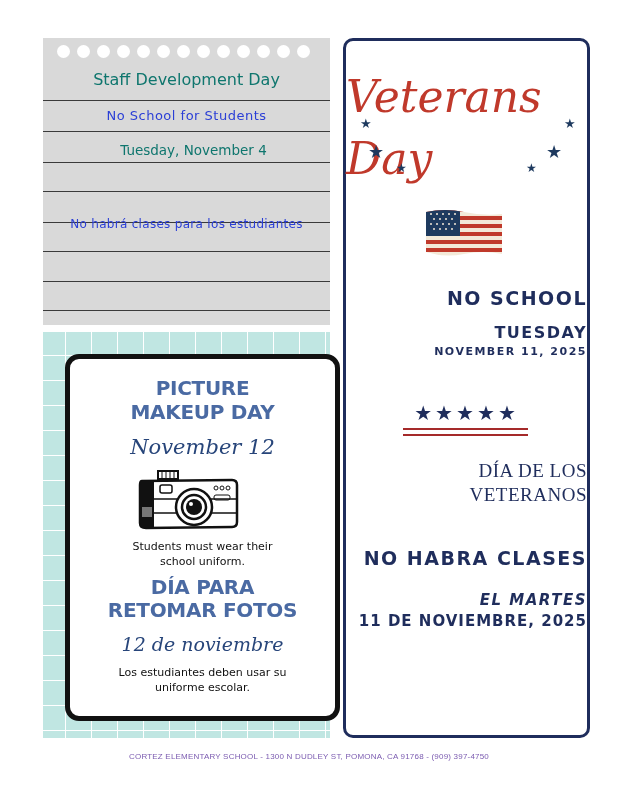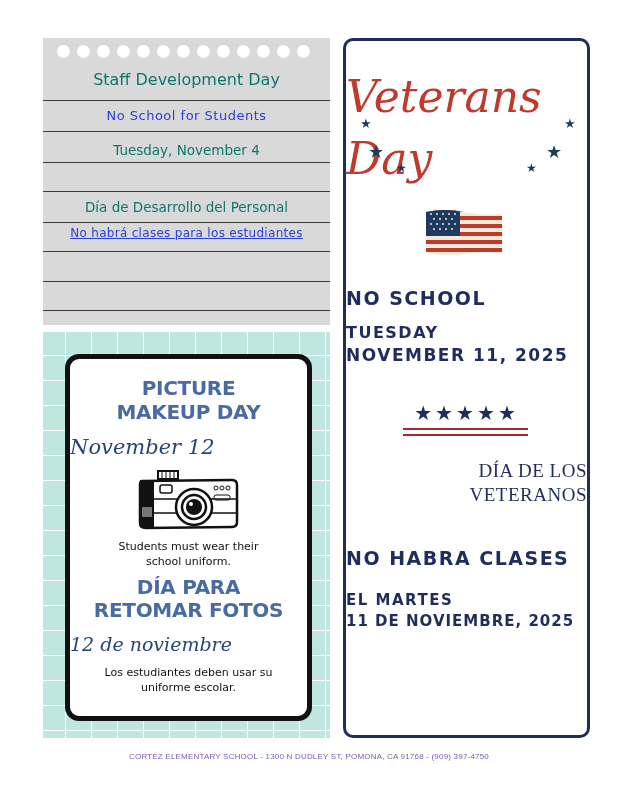--- a/index.html
+++ b/index.html
@@ -6,38 +6,38 @@
   body { width:618px; height:800px; background:#ffffff; position:relative; overflow:hidden; font-family:"Liberation Sans", sans-serif; }
 
   
   .notebook { position:absolute; left:43px; top:38px; width:287px; height:287px; background:#d9d9d9; }
   .holes { position:absolute; left:14px; top:7px; display:flex; gap:7px; }
   .hole { width:13px; height:13px; border-radius:50%; background:#ffffff; }
   .nb-line { position:absolute; left:0; width:287px; height:0; border-top:1.5px solid #3a3a3a; }
   .nb-text { position:absolute; left:0; width:287px; text-align:center; font-family:"DejaVu Sans", sans-serif; color:#0f766e; }
   .nb-title { top:32px; font-size:16px; }
   .nb-blue { color:#2b3fd6; font-size:13px; letter-spacing:0.5px; }
-  .nb-black { font-size:13.5px; }
+  .nb-black { font-size:13.5px;padding-left:7px; }
 
   
   .grid-panel { position:absolute; left:43px; top:332px; width:287px; height:406px; background-color:#c0e6e2;
     background-image: linear-gradient(#ffffff 1.5px, transparent 1.5px), linear-gradient(90deg, #ffffff 1.5px, transparent 1.5px);
     background-size:26px 25px; background-position:-4px -2px; }
-  .photo-card { position:absolute; left:22px; top:22px; width:237px; height:357px; background:#ffffff; border:5px solid #111; border-radius:14px; }
+  .photo-card { position:absolute; left:22px; top:22px; width:237px; height:357px; background:#ffffff; border:5px solid #111; border-radius:14px;padding-left:28px; }
   .pc-head { position:absolute; left:0; width:100%; text-align:center; font-family:"DejaVu Sans", sans-serif; font-weight:bold; color:#4a6aa3; font-size:20px; line-height:22px; letter-spacing:-0.3px; }
-  .pc-script { position:absolute; left:0; width:100%; text-align:left; font-family:"DejaVu Serif", serif; font-style:italic; color:#27457a; font-size:21px; }
+  .pc-script { position:absolute; left:0; width:100%; text-align:center; font-family:"DejaVu Serif", serif; font-style:italic; color:#27457a; font-size:21px; }
   .pc-small { position:absolute; left:0; width:100%; text-align:center; font-family:"DejaVu Sans", sans-serif; font-size:11px; line-height:15px; color:#111; }
   .camera { position:absolute; left:68px; top:110px; }
 
   
   .vet-card { position:absolute; left:343px; top:38px; width:241px; height:694px; border:3px solid #1f2d5c; border-radius:10px; background:#fff; }
   .vet-title { position:absolute; left:0; width:100%; font-family:"DejaVu Serif", serif; font-style:italic; color:#c0392b; }
   .vet-star { position:absolute; color:#1e3a5f; }
   .flag { position:absolute; left:80px; top:167px; }
-  .vet-bold { position:absolute; left:0; width:100%; text-align:left; font-family:"DejaVu Sans", sans-serif; font-weight:bold; color:#1f2d5c; letter-spacing:1.5px; }
+  .vet-bold { position:absolute; left:0; width:100%; text-align:right; font-family:"DejaVu Sans", sans-serif; font-weight:bold; color:#1f2d5c; letter-spacing:1.5px; }
   .vet-serif { position:absolute; left:0; width:100%; text-align:right; font-family:"Liberation Serif", serif; color:#1f2d5c; font-size:19px; line-height:24px; letter-spacing:0.5px; }
   .star-row { position:absolute; left:0; width:100%; text-align:center; color:#1f2d5c; font-size:20px; letter-spacing:3px; top:360px; }
   .red-line { position:absolute; left:57px; width:125px; height:2px; background:#a52a2a; }
 
   .footer { position:absolute; left:0; top:752px; width:618px; text-align:center; font-family:"Liberation Sans", sans-serif; font-size:8px; color:#7b5bb0; letter-spacing:0.2px; }
 </style>
 </head>
 <body>
 
 <div class="notebook">
@@ -56,23 +56,22 @@
     <div class="hole"></div>
     <div class="hole"></div>
   </div>
   <div class="nb-text nb-title">Staff Development Day</div>
   <div class="nb-line" style="top:62px"></div>
   <div class="nb-text nb-blue" style="top:70px">No School for Students</div>
   <div class="nb-line" style="top:93px"></div>
   <div class="nb-text nb-black" style="top:104px">Tuesday, November 4</div>
   <div class="nb-line" style="top:124px"></div>
   <div class="nb-line" style="top:153px"></div>
-  <div class="nb-text nb-black" style="top:161px">Día de Desarrollo del Personal</div>
   <div class="nb-line" style="top:184px"></div>
-  <div class="nb-text nb-blue" style="top:188px; font-size:12px; letter-spacing:0.3px;text-decoration:underline;">No habrá clases para los estudiantes</div>
+  <div class="nb-text nb-blue" style="top:179px; font-size:12px; letter-spacing:0.3px;">No habrá clases para los estudiantes</div>
   <div class="nb-line" style="top:213px"></div>
   <div class="nb-line" style="top:243px"></div>
   <div class="nb-line" style="top:272px"></div>
 </div>
 
 <div class="grid-panel">
   <div class="photo-card">
     <div class="pc-head" style="top:18px">PICTURE</div>
     <div class="pc-head" style="top:42px">MAKEUP DAY</div>
     <div class="pc-script" style="top:76px">November 12</div>
@@ -148,24 +147,24 @@
           <circle cx="29" cy="16" r="1"></circle>
         <circle cx="8" cy="21" r="1"></circle>
           <circle cx="14" cy="21" r="1"></circle>
           <circle cx="20" cy="21" r="1"></circle>
           <circle cx="26" cy="21" r="1"></circle>
       </g>
     </g>
   </svg>
   <div class="vet-bold" style="top:246px; font-size:19px;">NO SCHOOL</div>
   <div class="vet-bold" style="top:282px; font-size:16px;">TUESDAY</div>
-  <div class="vet-bold" style="top:304px; font-size:17px;">NOVEMBER 11, 2025</div>
+  <div class="vet-bold" style="top:304px; font-size:11px;">NOVEMBER 11, 2025</div>
   <div class="star-row">★★★★★</div>
   <div class="red-line" style="top:387px;"></div>
   <div class="red-line" style="top:393px;"></div>
   <div class="vet-serif" style="top:418px;">DÍA DE LOS</div>
   <div class="vet-serif" style="top:442px;">VETERANOS</div>
   <div class="vet-bold" style="top:506px; font-size:19px;">NO HABRA CLASES</div>
-  <div class="vet-bold" style="top:550px; font-size:15px;">EL MARTES</div>
+  <div class="vet-bold" style="top:550px; font-size:15px;font-style:italic;">EL MARTES</div>
   <div class="vet-bold" style="top:571px; font-size:15px; letter-spacing:1px;">11 DE NOVIEMBRE, 2025</div>
 </div>
 
 <div class="footer">CORTEZ ELEMENTARY SCHOOL - 1300 N DUDLEY ST, POMONA, CA 91768 - (909) 397-4750</div>
 
 </body></html>

